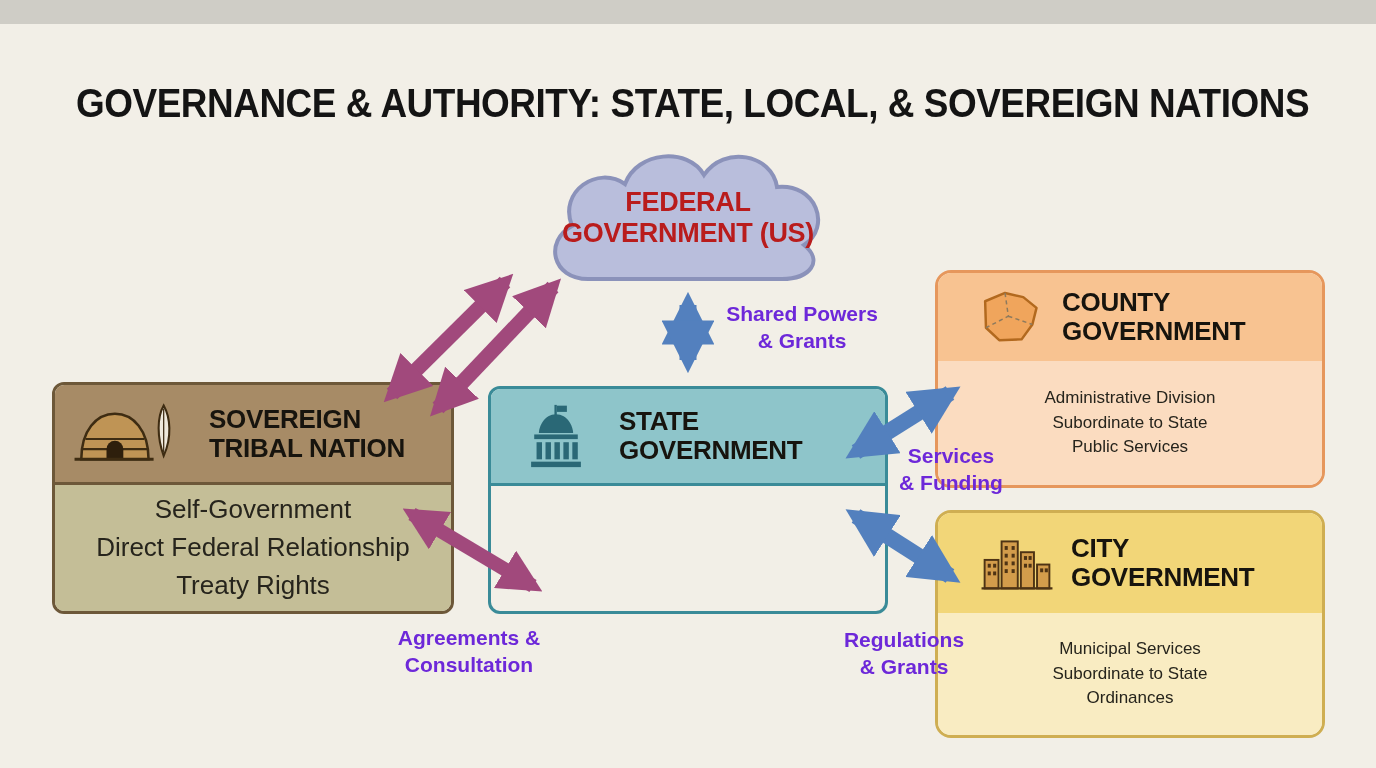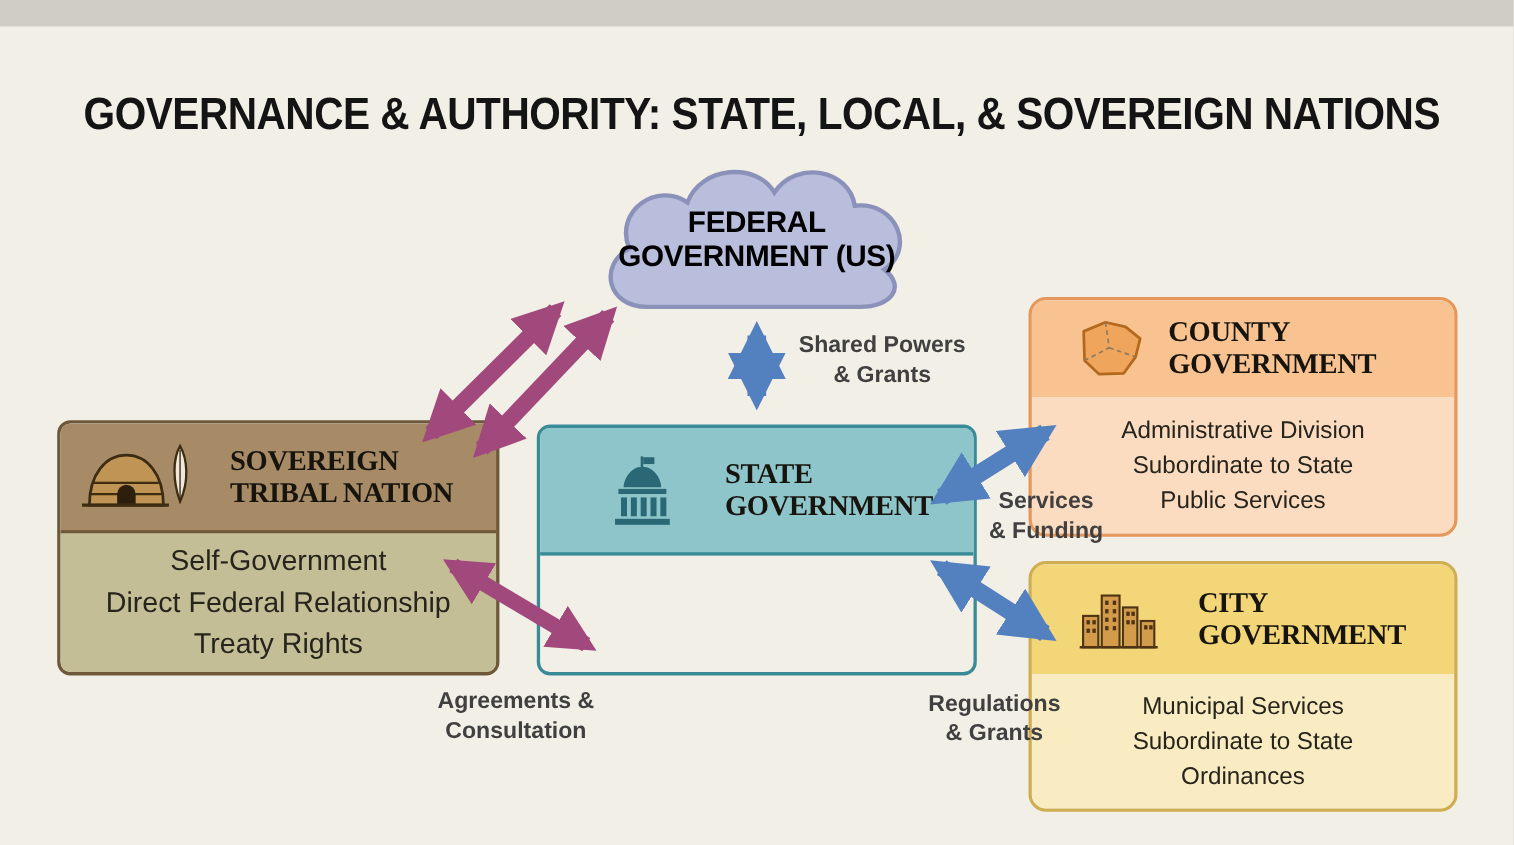--- a/index.html
+++ b/index.html
@@ -12,67 +12,67 @@
   }
   .title {
     position:absolute; left:76px; top:56px;
     font-size:41px; font-weight:800; color:#141414;
     letter-spacing:-0.5px; white-space:nowrap;
     transform:scaleX(.9); transform-origin:left center;
   }
   
   .node { position:absolute; display:flex; flex-direction:column; border-radius:12px; overflow:hidden; }
   .node-header { display:flex; align-items:center; flex:none; }
-  .node-title { font-weight:700; color:#17140e; letter-spacing:-0.3px; line-height:1.1; font-size:26px;font-family:Liberation Serif, serif; }
+  .node-title { font-weight:700; color:#17140e; letter-spacing:-0.3px; line-height:1.1; font-size:26px; }
   .node-body {
     flex:1; display:flex; flex-direction:column; justify-content:center; align-items:center;
-    text-align:center; color:#26241c; font-size:22px; font-weight:500; line-height:1.45;
+    text-align:center; color:#26241c; font-size:17px; font-weight:500; line-height:1.45;
   }
   .node-body span { display:block; }
 
   .tribal { left:52px; top:358px; width:402px; height:232px; border:3px solid var(--tribal-border); }
   .tribal-header { background:var(--tribal-header); border-bottom:3px solid var(--tribal-border); height:100px; padding-left:14px; gap:28px; }
   .tribal .node-title { width:235px; }
   .tribal-body { background:var(--tribal-body); font-size:26px; }
 
   .state { left:488px; top:362px; width:400px; height:228px; border:3px solid var(--state-border); }
-  .state-header { background:var(--state-header); border-bottom:3px solid var(--state-border); height:116px; padding-left:58px; gap:40px; }
+  .state-header { background:var(--state-header); border-bottom:3px solid var(--state-border); height:97px; padding-left:30px; gap:28px; }
   .state .node-title { width:200px; }
   .state-body { background:var(--state-body); }
 
   .county { left:935px; top:246px; width:390px; height:218px; border:3px solid var(--county-border); border-radius:16px; }
   .county-header { background:var(--county-header); height:88px; padding-left:40px; gap:20px; }
   .county .node-title { width:210px; }
   .county-body { background:var(--county-body); }
 
   .city { left:935px; top:486px; width:390px; height:228px; border:3px solid var(--city-border); border-radius:16px; }
-  .city-header { background:var(--city-header); height:100px; padding-left:42px; gap:35px; }
+  .city-header { background:var(--city-header); height:100px; padding-left:42px; gap:17px; }
   .city .node-title { width:210px; }
   .city-body { background:var(--city-body); }
 
   
   .cloud-wrap { position:absolute; left:540px; top:115px; width:296px; height:152px; }
   .cloud-wrap svg { position:absolute; inset:0; }
   .cloud-path { fill:var(--cloud-fill); stroke:var(--cloud-border); stroke-width:4; }
   .cloud-text {
     position:absolute; left:22px; top:48px; width:252px; text-align:center;
-    font-size:27px; font-weight:700; color:#000000; line-height:1.15; letter-spacing:-0.3px;
+    font-size:27px; font-weight:700; color:#b91c1c; line-height:1.15; letter-spacing:-0.3px;
   }
 
   
   .arrows { position:absolute; left:0; top:0; pointer-events:none; }
   .arrow-blue   { stroke:var(--blue-arrow); }
   .arrow-purple { stroke:var(--purple-arrow); }
   .head-blue    { fill:var(--blue-arrow); }
   .head-purple  { fill:var(--purple-arrow); }
 
   
   .edge-label {
     position:absolute; text-align:center;
-    font-size:21px; font-weight:600; color:#404040; line-height:1.3;
+    font-size:21px; font-weight:600; color:#6d28d9; line-height:1.3;
   }
   .edge-label span { display:block; }
   .lbl-shared      { left:712px; top:276px; width:180px; }
   .lbl-mandates    { left:886px; top:418px; width:130px; }
   .lbl-regulations { left:840px; top:602px; width:128px; }
   .lbl-coop        { left:388px; top:600px; width:162px; }
 </style>
 </head>
 <body>
 

